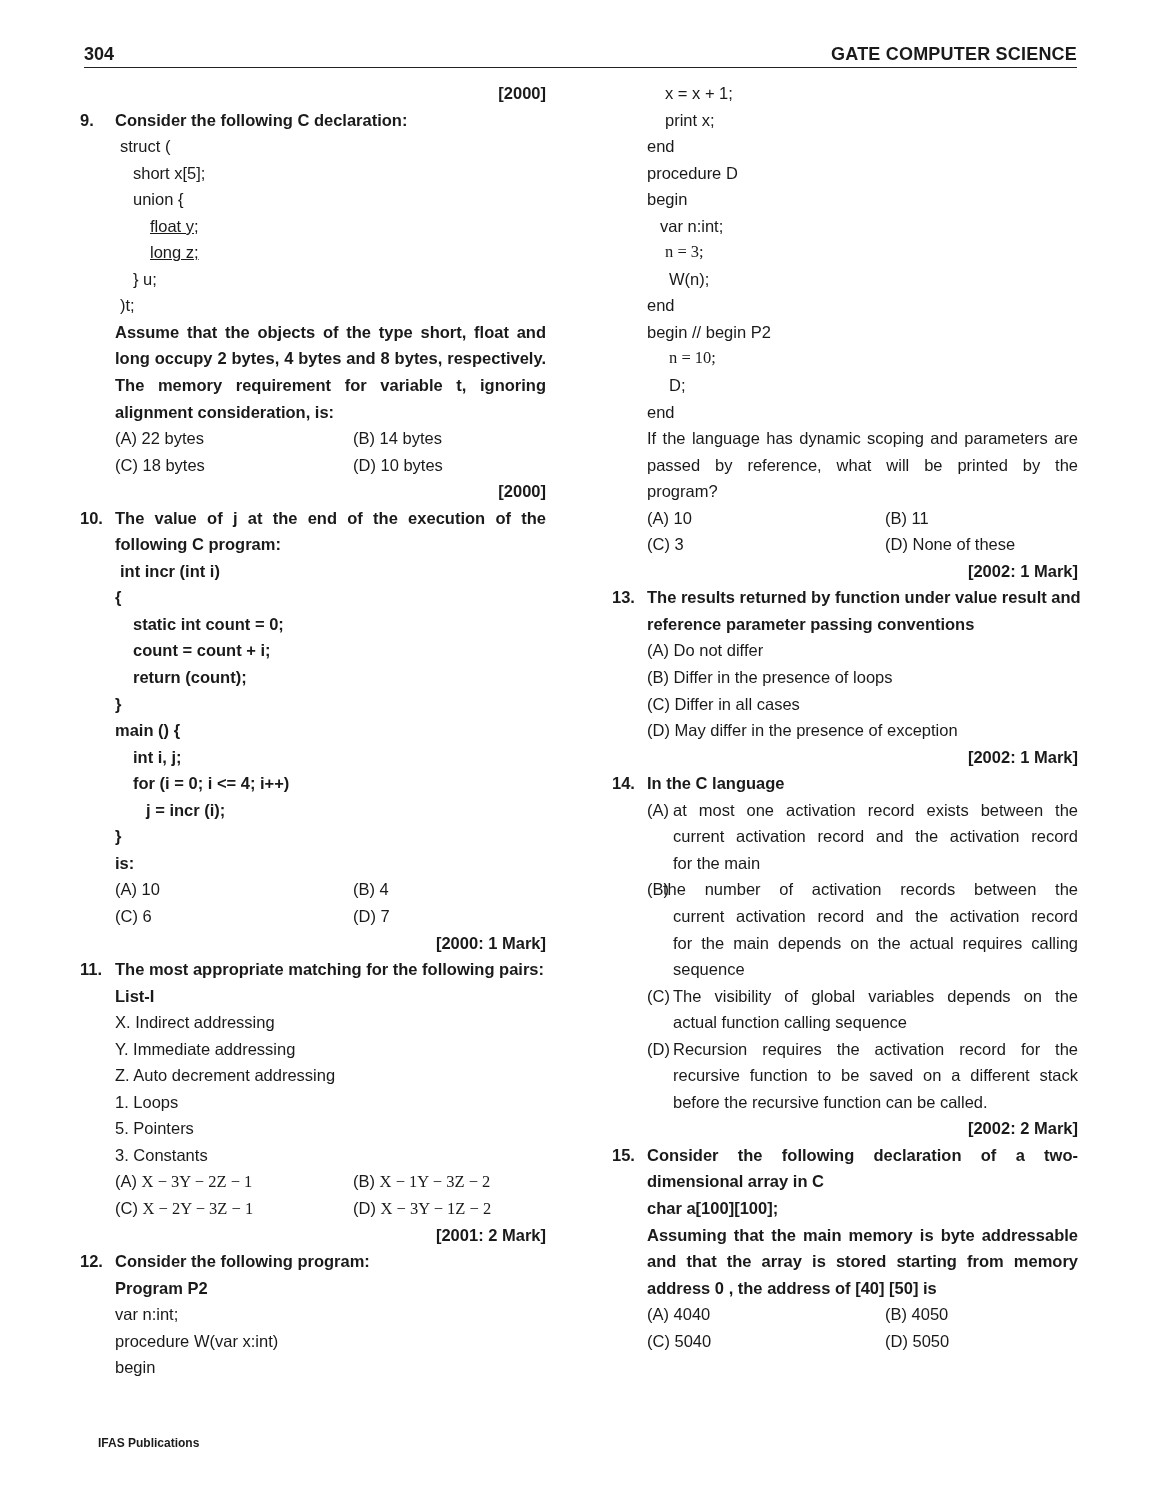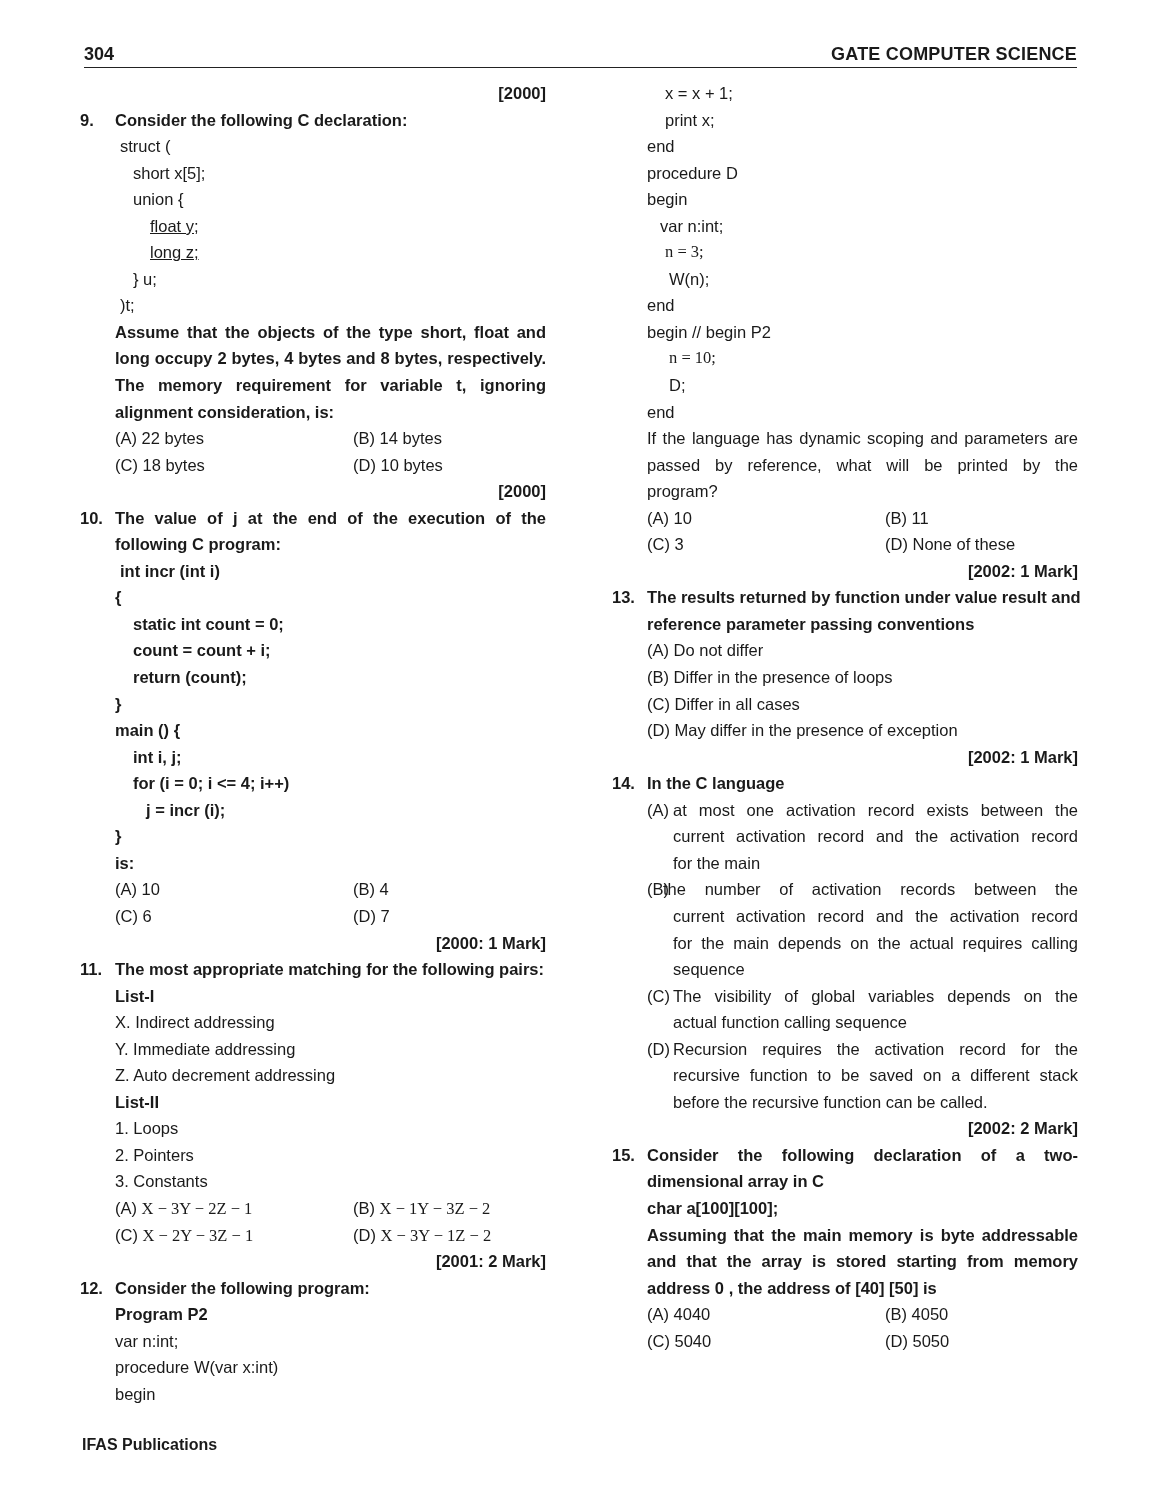--- a/index.html
+++ b/index.html
@@ -7,21 +7,21 @@
     width: 1159px; height: 1500px; position: relative; overflow: hidden;
     font-family: "Liberation Sans", "DejaVu Sans", sans-serif;
     color: #1a1a1a; font-size: 16.5px;
   }
   .page-header {
     position: absolute; left: 84px; top: 40px; width: 993px; height: 27px;
     border-bottom: 1.5px solid #222;
   }
   .page-number { position: absolute; left: 0; top: 4px; font-weight: bold; font-size: 18px; }
   .book-title { position: absolute; right: 0; top: 4px; font-weight: bold; font-size: 18px; letter-spacing: 0.2px; margin-left: 12px; }
-  .footer { position: absolute; left: 82px; top: 1436px; font-weight: bold; font-size: 16px; }
+  .footer { position: absolute; left: 98px; top: 1436px; font-weight: bold; font-size: 12px; }
 
   .col { position: absolute; top: 80px; }
   .col-left { left: 80px; width: 466px; }
   .col-right { left: 612px; width: 466px; }
 
   .ln { height: 26.55px; line-height: 26.55px; white-space: nowrap; position: relative; }
   .ln.just { text-align: justify; text-align-last: justify; white-space: normal; overflow: hidden; }
   .b { font-weight: bold; }
   .qnum { position: absolute; left: 0; font-weight: bold; }
   .ind { padding-left: 35px; }
@@ -100,23 +100,22 @@
       </div>
     <div class="ybox">[2000: 1 Mark]</div>
   </div>
 
   <div>
     <div class="ln b"><span class="qnum">11.</span><span class="ind">The most appropriate matching for the following pairs:</span></div>
     <div class="ln b ind">List-I</div>
     <div class="ln ind">X. Indirect addressing</div>
     <div class="ln ind">Y. Immediate addressing</div>
     <div class="ln ind">Z. Auto decrement addressing</div>
-    <div class="ln b ind">List-II</div>
     <div class="ln ind">1. Loops</div>
-    <div class="ln ind">2. Pointers</div>
+    <div class="ln ind">5. Pointers</div>
     <div class="ln ind">3. Constants</div>
     <div class="ln opt-row">
       <span class="o1"><span>(A)</span> <span class="serif">X − 3Y − 2Z − 1</span></span>
       <span><span>(B)</span> <span class="serif">X − 1Y − 3Z − 2</span></span>
     </div>
     <div class="ln opt-row">
       <span class="o1"><span>(C)</span> <span class="serif">X − 2Y − 3Z − 1</span></span>
       <span><span>(D)</span> <span class="serif">X − 3Y − 1Z − 2</span></span>
     </div>
     <div class="ybox">[2001: 2 Mark]</div>

